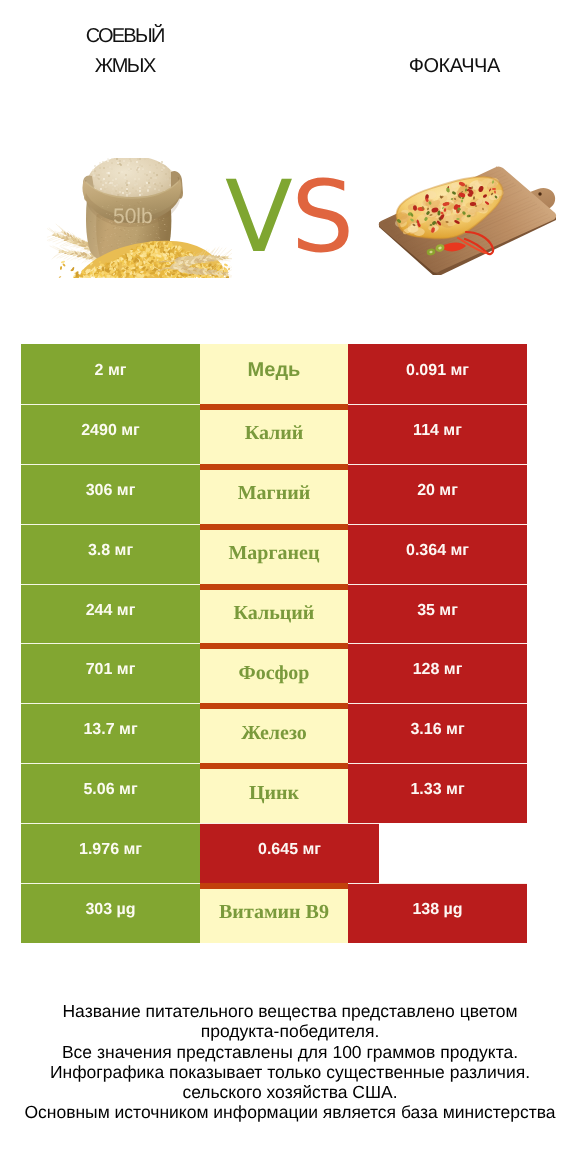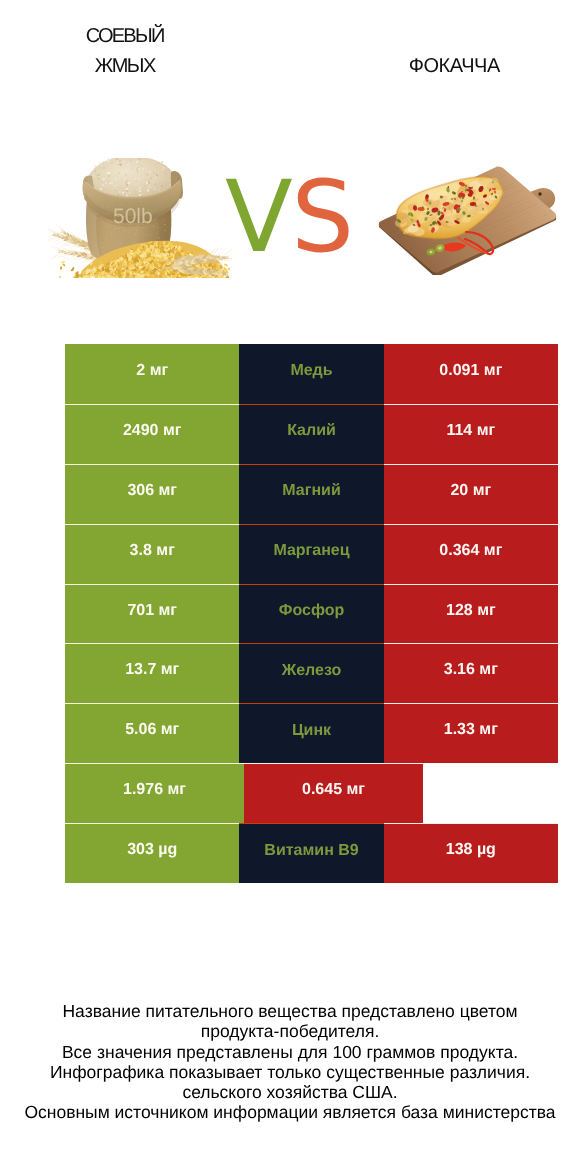--- a/index.html
+++ b/index.html
@@ -28,29 +28,29 @@
   .vs {
     position:absolute; left:225px; top:181.5px;
     font-family:"DejaVu Sans", sans-serif;
     font-size:99px; line-height:72px; font-weight:400; letter-spacing:-1.5px;
   }
   .vs .v { color:#7fa631; }
   .vs .s { color:#e0653f; }
 
   
   .table { position:absolute; left:21px; top:344px; width:537px; }
-  .row { display:flex; height:59.9px; position:relative;margin-left:44px; }
+  .row { display:flex; height:59.9px; position:relative; }
   .cell { display:flex; align-items:center; justify-content:center;
           font-weight:700; box-sizing:border-box; padding-bottom:6px; }
   .cell-left  { width:179px; background:#82a631; color:#fcfbf2; font-size:16px; }
-  .cell-mid   { width:148px; background:#0f172a; color:#7a9a3c; font-size:16px; }
+  .cell-mid   { width:148px; background:#fef9c3; color:#7a9a3c; font-size:20px; }
   .cell-right { width:179px; background:#b91c1c; color:#fdf7f3; font-size:16px; }
   .row + .row .cell-left  { box-shadow: inset 0 1px 0 #f4f7e4; }
   .row + .row .cell-right { box-shadow: inset 0 1px 0 #fbeee8; }
-  .row + .row .cell-mid   { border-top:1px solid #c2410c; }
+  .row + .row .cell-mid   { border-top:6px solid #c2410c;font-family:Liberation Serif, serif; }
 
   
   .footer { position:absolute; left:0; top:1001px; width:580px; text-align:center;
             font-size:17.5px; line-height:20.3px; color:#000000; }
 </style>
 </head>
 <body>
 
 <div class="page">
 
@@ -2287,20 +2287,25 @@
         <div class="cell cell-left">306 мг</div>
         <div class="cell cell-mid">Магний</div>
         <div class="cell cell-right">20 мг</div>
       </div>
       <div class="row">
         <div class="cell cell-left">3.8 мг</div>
         <div class="cell cell-mid">Марганец</div>
         <div class="cell cell-right">0.364 мг</div>
       </div>
       <div class="row">
+        <div class="cell cell-left">244 мг</div>
+        <div class="cell cell-mid">Кальций</div>
+        <div class="cell cell-right">35 мг</div>
+      </div>
+      <div class="row">
         <div class="cell cell-left">701 мг</div>
         <div class="cell cell-mid">Фосфор</div>
         <div class="cell cell-right">128 мг</div>
       </div>
       <div class="row">
         <div class="cell cell-left">13.7 мг</div>
         <div class="cell cell-mid">Железо</div>
         <div class="cell cell-right">3.16 мг</div>
       </div>
       <div class="row">

